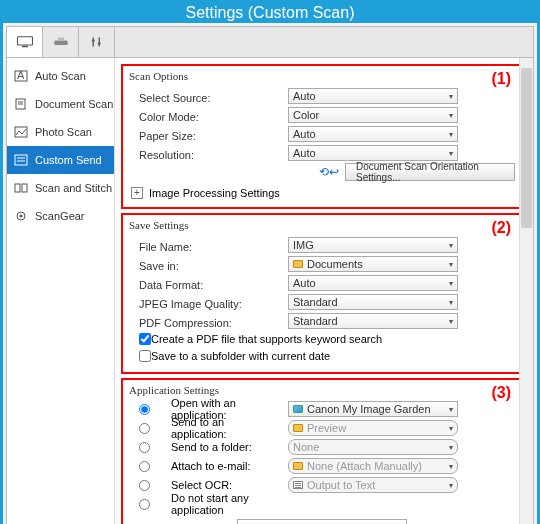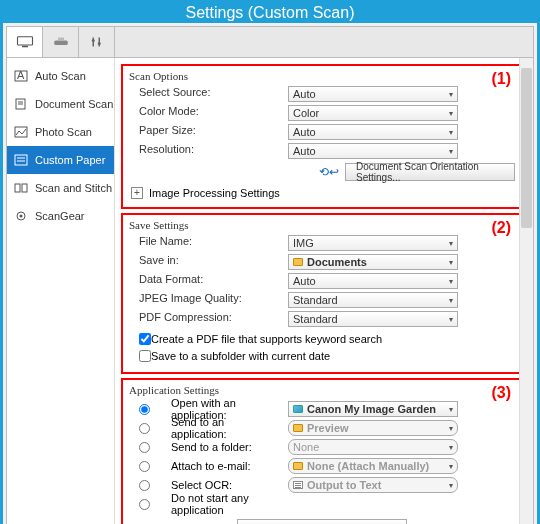--- a/index.html
+++ b/index.html
@@ -13,26 +13,26 @@
   .tab svg { width: 18px; height: 14px; }
   .main { flex: 1; display: flex; border: 1px solid #bbb; border-top: none; background: #fff; overflow: hidden; }
   .sidebar { width: 108px; border-right: 1px solid #ddd; background: #fff; padding-top: 4px; }
   .side-item { height: 28px; display: flex; align-items: center; padding-left: 6px; gap: 6px; color: #333; }
   .side-item.active { background: #1979ca; color: #fff; }
   .side-icon { width: 16px; height: 14px; display: flex; align-items: center; justify-content: center; }
   .panel { flex: 1; padding: 6px 10px 6px 6px; overflow-y: auto; position: relative; }
   .section { border: 2px solid #f00; margin-bottom: 4px; padding: 4px 6px 8px 6px; position: relative; }
   .section-num { position: absolute; top: 4px; right: 10px; color: #f00; font-weight: bold; font-size: 16px; }
   .sec-title { font-size: 11px; color: #333; margin-bottom: 4px; font-family: Liberation Serif, serif; }
-  .row { display: flex; align-items: flex-start; height: 18px; margin: 1px 0; }
+  .row { display: flex; align-items: flex-end; height: 18px; margin: 1px 0; }
   .row-label { width: 126px; padding-left: 10px; color: #333; }
   .row-ctrl { flex: 1; margin-left: 33px; }
   .combo { width: 170px; height: 16px; border: 1px solid #aaa; background: linear-gradient(#fff,#eee); display: flex; align-items: center; padding: 0 4px; justify-content: space-between; font-size: 10px; color: #333; }
   .combo .arrow { font-size: 8px; color: #555; }
-  .combo .withicon { display: flex; align-items: center; gap: 4px; font-weight: bold; }
+  .combo .withicon { display: flex; align-items: center; gap: 4px; }
   .folder-ic { width: 10px; height: 8px; background: #f4c14d; border: 1px solid #c98b00; border-radius: 1px; }
   .img-ic { width: 10px; height: 8px; background: linear-gradient(135deg,#6bd,#39c); border: 1px solid #2a8; border-radius: 1px; }
   .txt-ic { width: 10px; height: 8px; background: #fff; border: 1px solid #888; position:relative; }
   .txt-ic::before { content:""; position:absolute; left:1px; top:1px; right:1px; height:1px; background:#888; box-shadow:0 2px 0 #888,0 4px 0 #888;}
   .btn { height: 18px; border: 1px solid #aaa; background: linear-gradient(#fff,#e5e5e5); display: inline-flex; align-items: center; justify-content: center; padding: 0 10px; font-size: 10px; color: #333; }
   .orient-row { display:flex; justify-content:flex-end; align-items:center; gap:6px; padding-right:0; margin-top:2px; }
   .orient-row .link-ic { color:#1060c0; font-size:12px; }
   .expand { display:flex; align-items:center; gap:6px; margin-top:6px; padding-left:2px; }
   .expand .plus { width:12px; height:12px; border:1px solid #888; display:flex; align-items:center; justify-content:center; font-size:10px; line-height:10px; color:#555; background:#fff; }
   .chk-row { display:flex; align-items:center; padding-left:10px; height:17px; }
@@ -106,21 +106,21 @@
           <span>Photo Scan</span>
         </div>
         <div class="side-item active">
           <span class="side-icon">
               <svg width="14" height="12">
                 <rect x="1" y="1" width="12" height="10" fill="none" stroke="#fff"></rect>
                 <line x1="3" y1="4" x2="11" y2="4" stroke="#fff"></line>
                 <line x1="3" y1="7" x2="11" y2="7" stroke="#fff"></line>
               </svg>
             </span>
-          <span>Custom Paper</span>
+          <span>Custom Send</span>
         </div>
         <div class="side-item">
           <span class="side-icon">
               <svg width="14" height="12">
                 <rect x="1" y="2" width="5" height="8" fill="none" stroke="#555"></rect>
                 <rect x="8" y="2" width="5" height="8" fill="none" stroke="#555"></rect>
               </svg>
             </span>
           <span>Scan and Stitch</span>
         </div>

